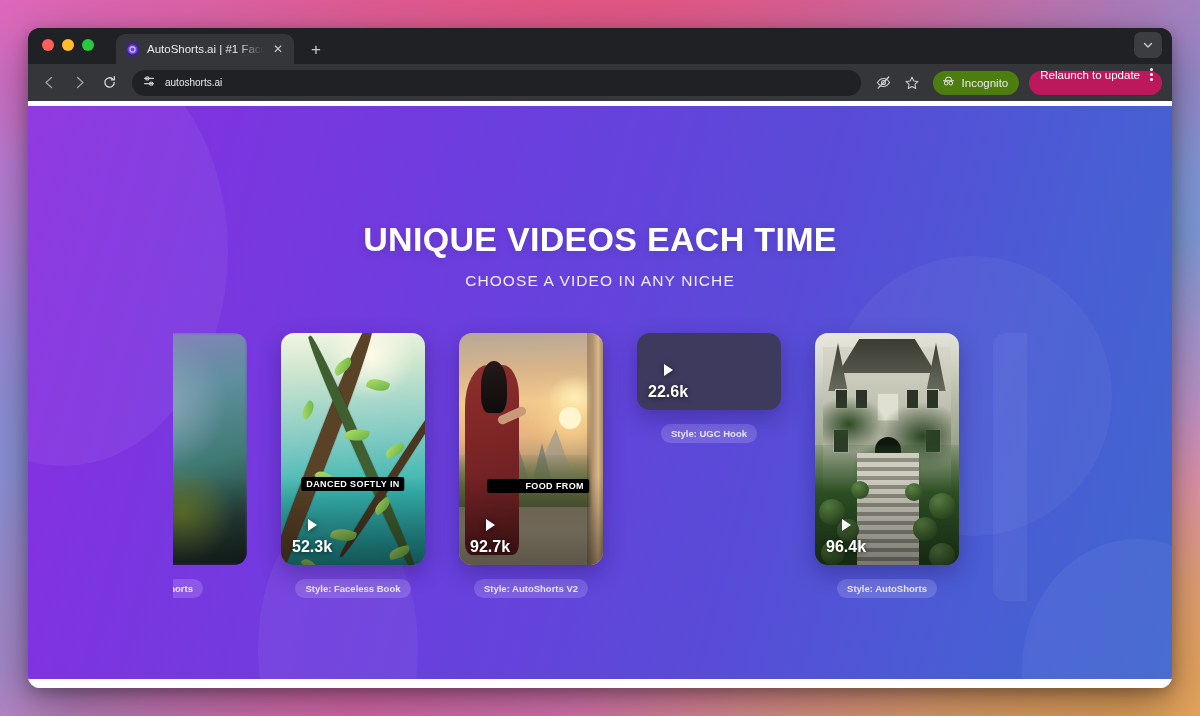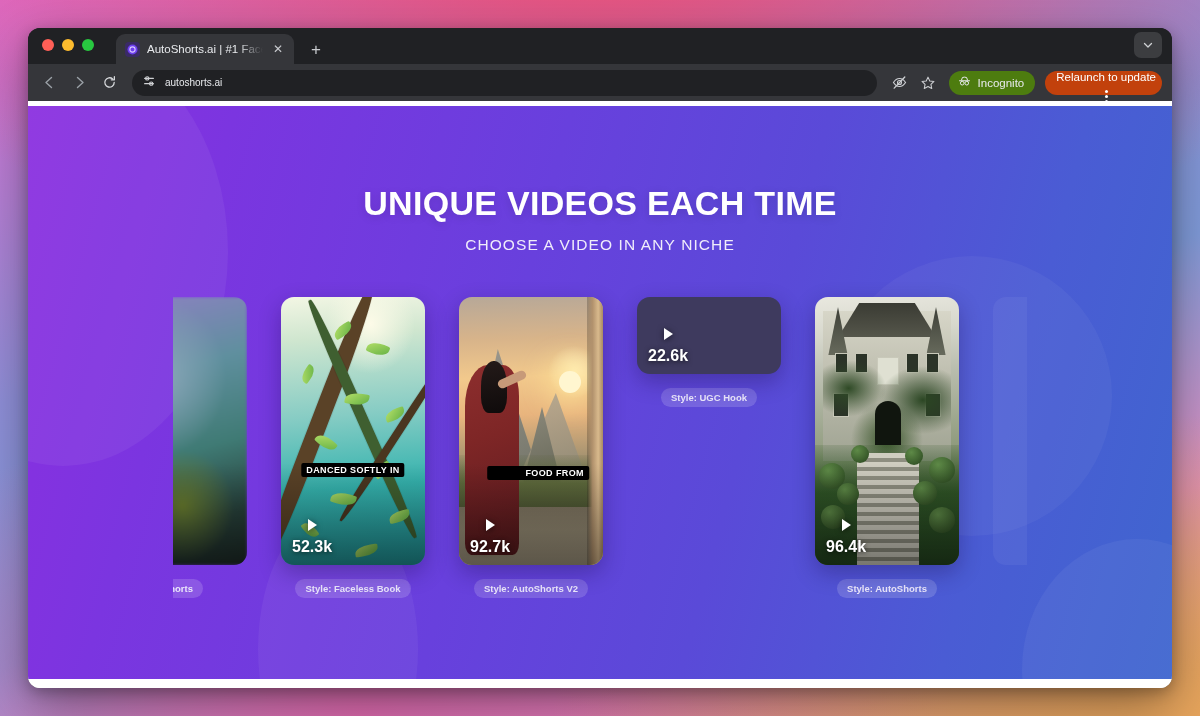--- a/index.html
+++ b/index.html
@@ -92,23 +92,23 @@
   .tb-icon {
     width:26px; height:26px; border-radius:50%;
     display:flex; align-items:center; justify-content:center; color:#cdcfd2;
   }
   .incognito {
     height:24px; border-radius:12px; background:#4d7c0f;
     display:flex; align-items:center; gap:6px; padding:0 11px 0 8px;
     color:#e8eaed; font-size:11.5px; margin-left:4px;
   }
   .relaunch {
-    height:24px; border-radius:12px; background:#c2410c;
+    height:24px; border-radius:12px; background:#be185d;
     display:flex; align-items:center; gap:7px; padding:0 6px 16px 11px;
-    color:#fff; font-size:11.5px; margin-left:6px;flex-direction:column;
+    color:#fff; font-size:11.5px; margin-left:6px;
   }
   .kebab { display:flex; flex-direction:column; gap:2px; align-items:center; padding:0 3px; }
   .kebab i { width:3px; height:3px; border-radius:50%; background:#fff; display:block; }
 
   
   .viewport {
     flex:1 1 auto; position:relative; overflow:hidden;
     background:#fff;
     display:flex; flex-direction:column;
   }
@@ -119,40 +119,40 @@
   }
   .page-pad-bottom { height:9px; background:#fff; flex:0 0 9px; }
 
   .blob { position:absolute; border-radius:50%; pointer-events:none; }
   .blob-a { left:-130px; top:-70px; width:330px; height:430px; background:rgba(255,255,255,.055); }
   .blob-b { right:60px; top:150px; width:280px; height:280px; background:rgba(255,255,255,.045); }
   .blob-c { left:230px; bottom:-110px; width:160px; height:280px; background:rgba(255,255,255,.05); }
   .blob-d { right:-80px; bottom:-120px; width:230px; height:260px; background:rgba(255,255,255,.05); }
 
   
-  .hero { position:relative; text-align:center; padding-top:78px; z-index:2; }
+  .hero { position:relative; text-align:center; padding-top:114px; z-index:2; }
   .hero h1 {
     color:#fff; font-size:34px; font-weight:800; letter-spacing:.3px;
     text-shadow:0 2px 10px rgba(0,0,0,.13);
   }
   .hero h2 {
     color:#f0ecfb; font-size:15.5px; font-weight:400;
     letter-spacing:1.1px; margin-top:13px;
   }
 
   
   .cards {
     position:relative; z-index:2;
     margin-top:43px;
     display:flex; align-items:flex-start; justify-content:center;
     gap:34px;
   }
   .card { width:144px; flex:0 0 144px; position:relative; }
   .thumb {
-    width:144px; height:268px; border-radius:13px; overflow:hidden;
+    width:144px; height:232px; border-radius:13px; overflow:hidden;
     position:relative; box-shadow:0 8px 22px rgba(20,8,60,.3);
   }
   .thumb.short { height:77px; }
   .thumb.placeholder { background:#3e3a5e; }
 
   .plays {
     position:absolute; left:11px; bottom:9px;
     display:flex; align-items:center; gap:7px;
     color:#fff; font-size:16px; font-weight:700;
     text-shadow:0 1px 5px rgba(0,0,0,.65); z-index:4;flex-direction:column;

